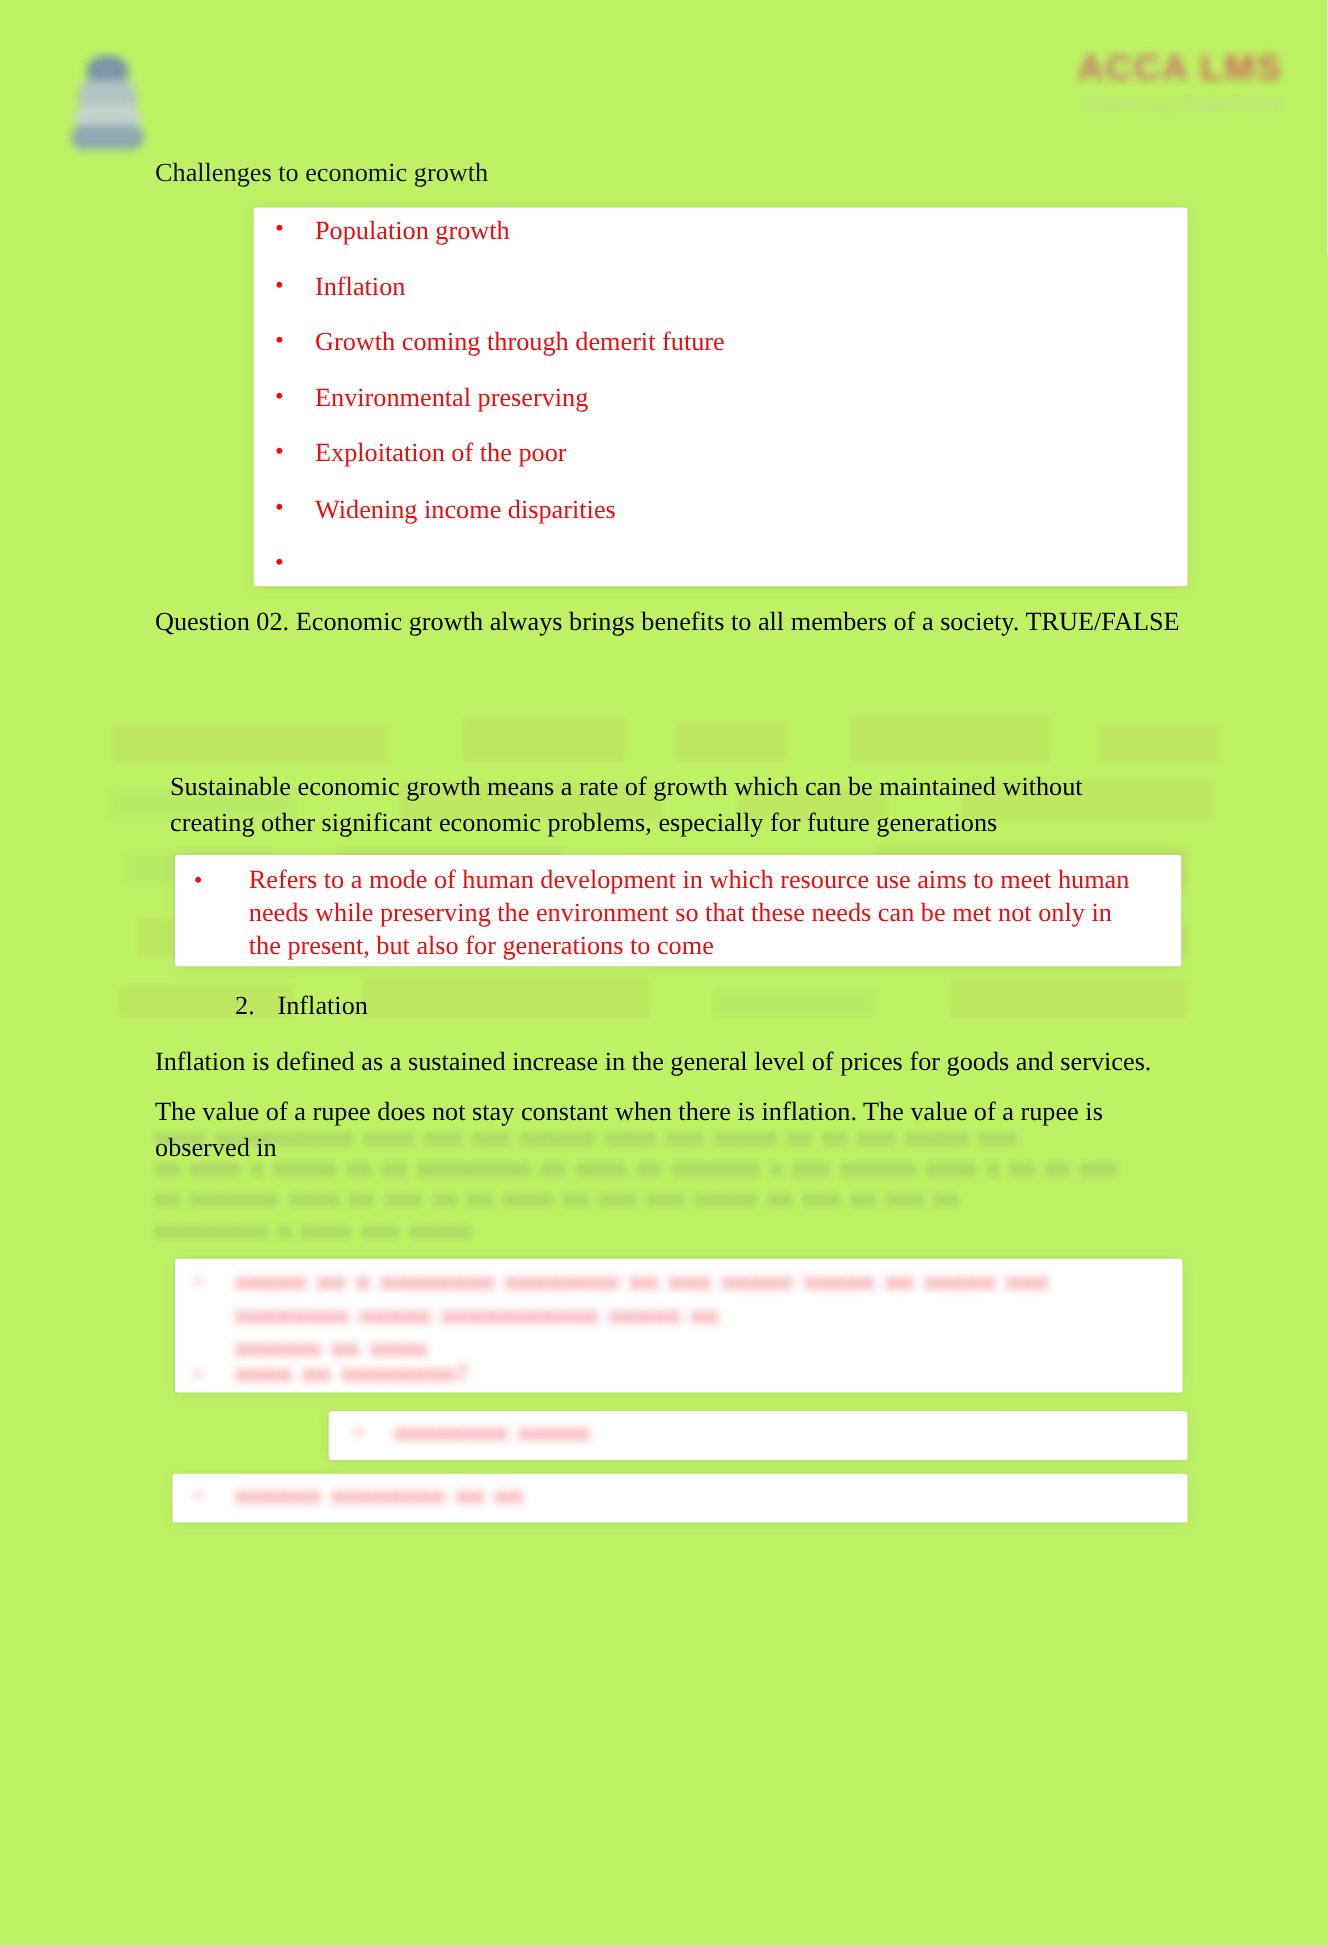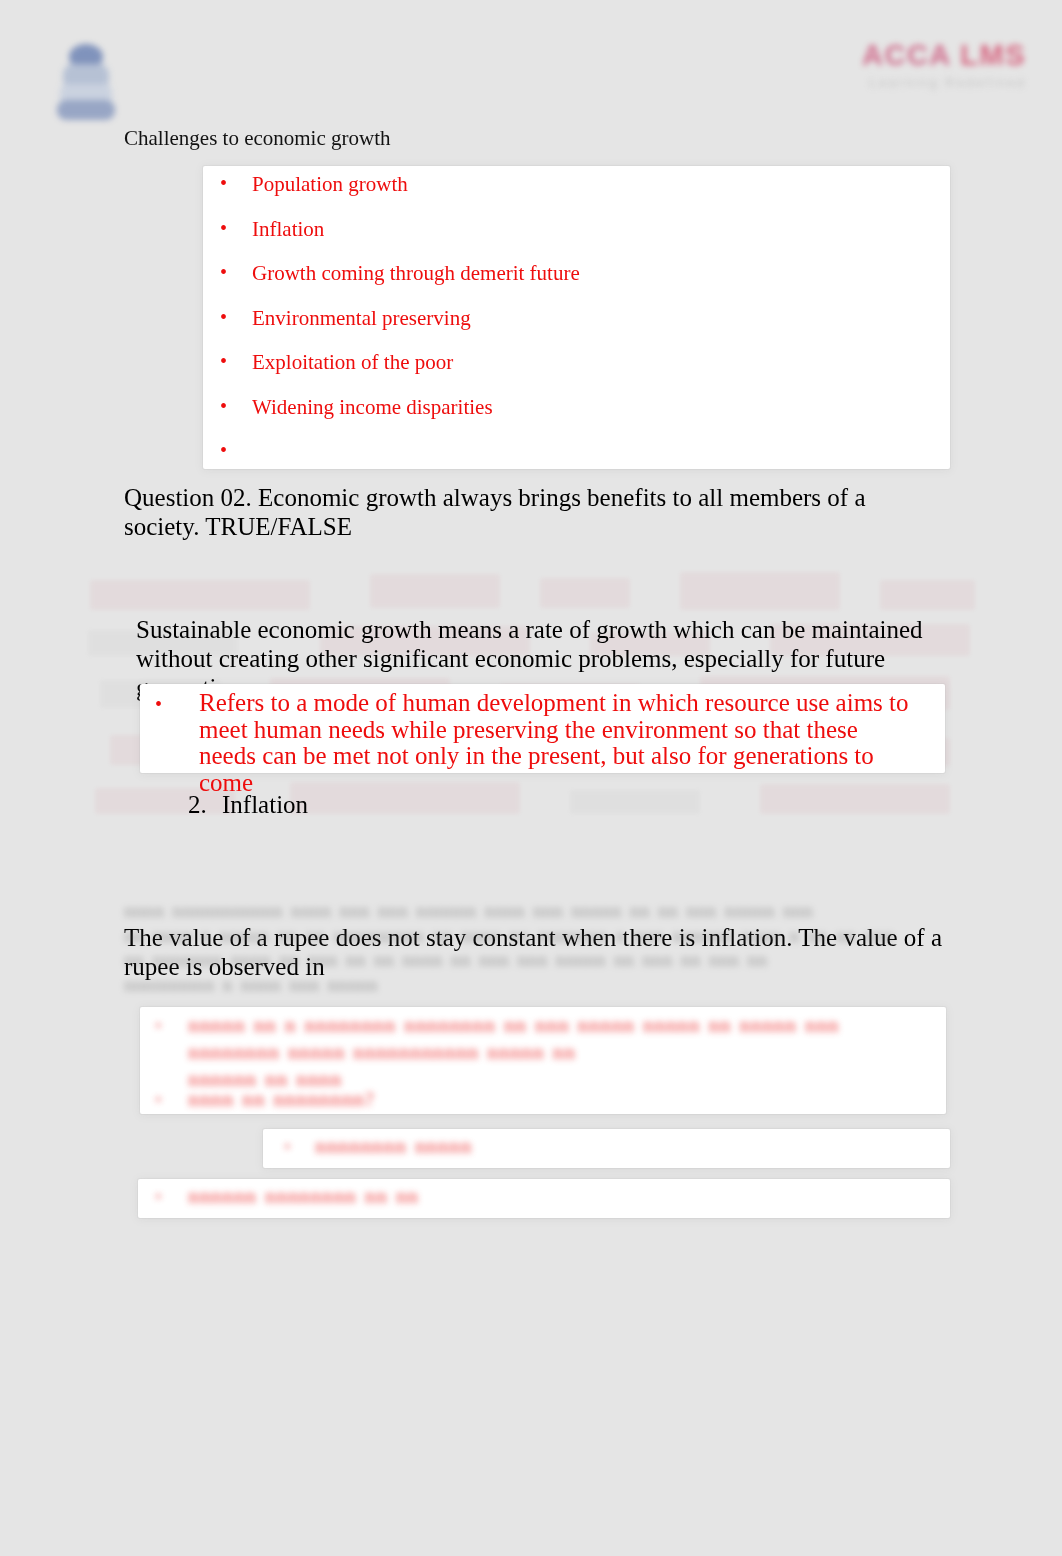--- a/index.html
+++ b/index.html
@@ -8,21 +8,21 @@
     background: #ffffff;
   }
   body {
     font-family: "Liberation Serif", "DejaVu Serif", serif;
     color: #000000;
   }
   .page {
     position: relative;
     width: 1062px;
     height: 1556px;
-    background: #e5e5e5;
+    background: #bef264;
     overflow: hidden;
   }
 
   
   .logo-left {
     position: absolute;
     left: 55px;
     top: 36px;
     width: 62px;
     height: 88px;
@@ -91,21 +91,21 @@
     font-size: 13px;
     letter-spacing: 2.4px;
     color: #b9b9b9;
     margin-top: 5px;
     white-space: nowrap;
   }
 
   
   .tx {
     position: absolute;
-    font-size: 25px;
+    font-size: 21px;
     line-height: 29px;
     color: #000000;
   }
   .tx.red { color: #ee0d0d; }
 
   .heading {
     position: absolute;
     font-size: 21px;
     line-height: 28px;
     color: #121212;
@@ -271,22 +271,23 @@
   <div class="tx" style="left:124px; top:615px; width:790px;margin-left:12px;">Sustainable economic growth means a rate of growth which can be maintained without creating other significant economic problems, especially for future generations</div>
 
   <div class="card soft" style="left:140px; top:684px; width:805px; height:89px;"></div>
 
   <div class="tx red" style="left:187px; top:690px; width:710px; line-height:26.5px;margin-left:12px;">Refers to a mode of human development in which resource use aims to meet human needs while preserving the environment so that these needs can be met not only in the present, but also for generations to come</div>
   <div class="tx red" style="left:155px; top:690px; font-size:20px;">•</div>
 
   <div class="tx" style="left:188px; top:790px;">2.</div>
   <div class="tx" style="left:222px; top:790px;">Inflation</div>
 
-
-  <div class="tx" style="left:124px; top:875px; width:820px;margin-top:48px;">The value of a rupee does not stay constant when there is inflation. The value of a rupee is observed in</div>
+  <div class="tx" style="left:124px; top:835px; width:820px;">Inflation is defined as a sustained increase in the general level of prices for goods and services.</div>
+
+  <div class="tx" style="left:124px; top:875px; width:820px;">The value of a rupee does not stay constant when there is inflation. The value of a rupee is observed in</div>
 
   <div class="blurred" style="left:124px; top:899px; width:800px;">
     <div>nnnn nnnnnnnnnnn  nnnn nnn nnn nnnnnn nnnn nnn nnnnn nn nn   nnn nnnnn nnn</div>
     <div>nn nnnn n nnnnn   nn nn nnnnnnnnn nn nnnn   nn nnnnnnn  n nnn nnnnnn nnnn n  nn nn nnn</div>
     <div>nn  nnnnnnn     nnnn nn nnn nn nn nnnn nn nnn   nnn nnnnn nn   nnn nn nnn nn</div>
     <div>nnnnnnnnn  n nnnn nnn nnnnn</div>
   </div>
 
   <div class="card soft" style="left:140px; top:1007px; width:806px; height:107px;"></div>
 

